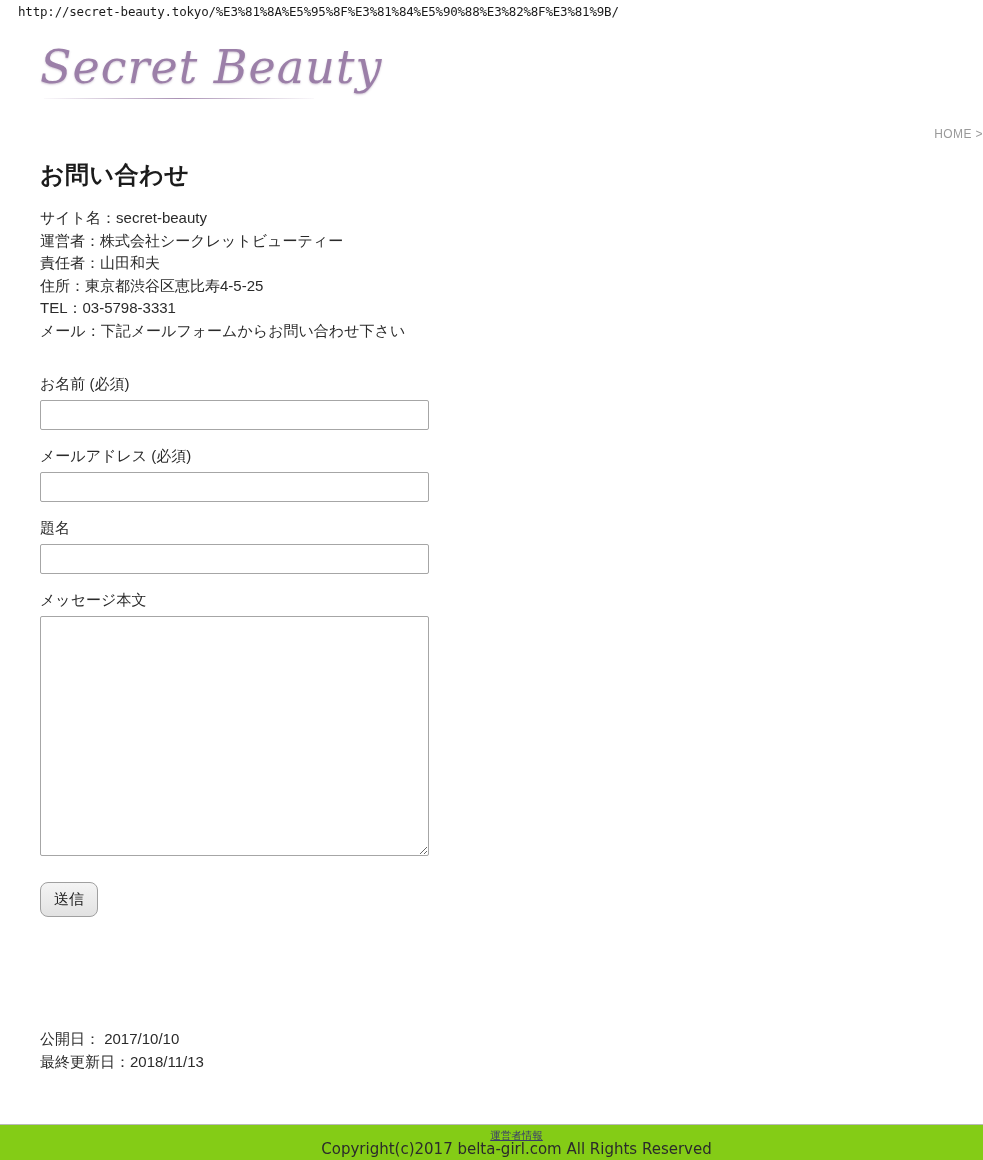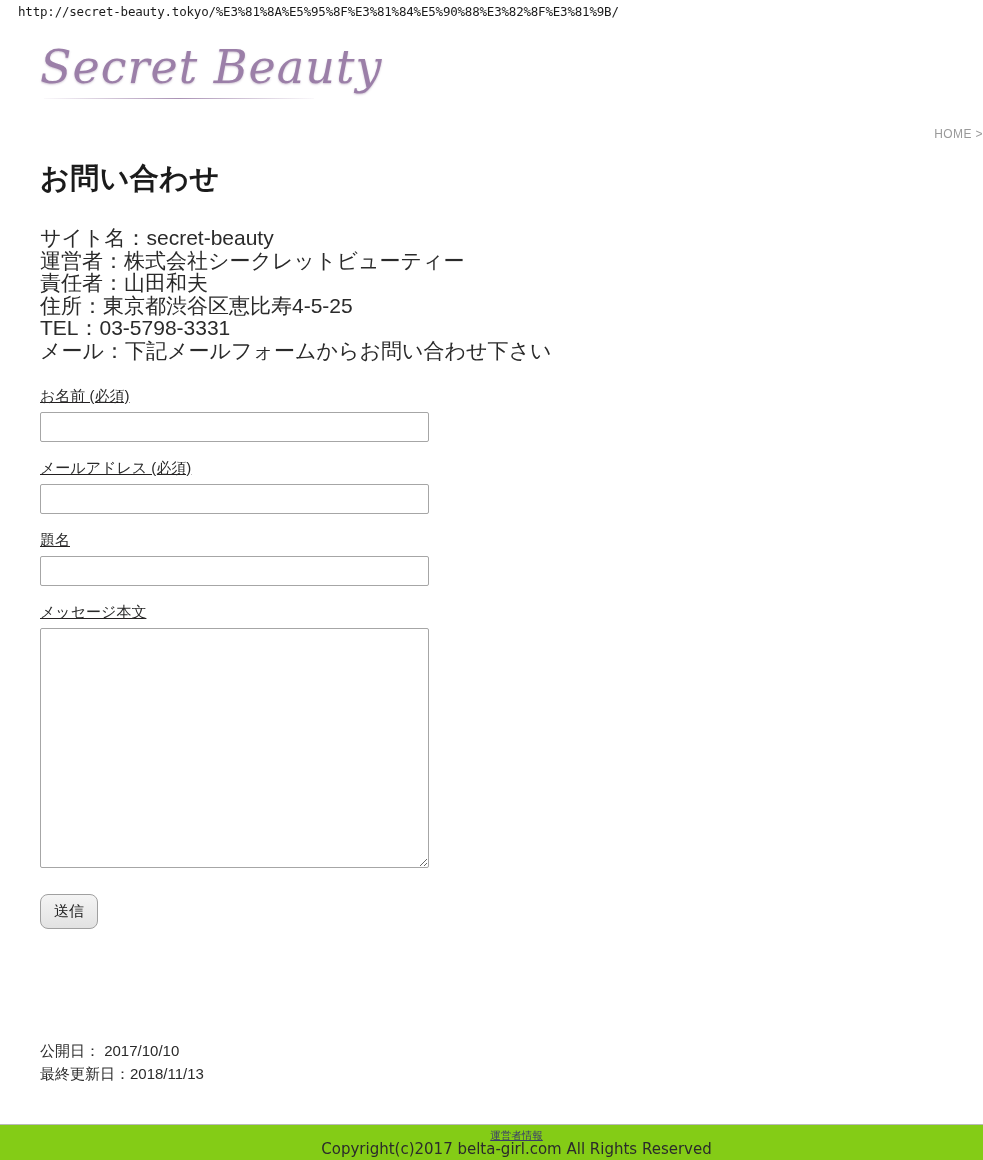--- a/index.html
+++ b/index.html
@@ -65,40 +65,39 @@
     letter-spacing: 0.4px;
     text-align: right;
   }
   .breadcrumb a {
     color: #9a9a9a;
     text-decoration: none;
   }
 
   
   h1.page-title {
-    font-size: 29px;
+    font-size: 24px;
     font-weight: bold;
     margin: 18px 0 0 0;
     letter-spacing: 0.5px;
     color: #1b1b1b;
   }
 
   
   .info-block {
-    margin-top: 28px;
-    font-size: 21px;
+    margin-top: 16px;
+    font-size: 15px;
     line-height: 22.6px;
     color: #2a2a2a;
   }
   .info-block div { white-space: nowrap; }
 
   
   .contact-form {
-    margin-top: 24px;
-    text-decoration: underline;
+    margin-top: 32px;
   }
   .field {
     margin-bottom: 17px;
   }
   .field-label {
     font-size: 15px;
     color: #2a2a2a;
     margin-bottom: 6px;
     display: block;
   }

